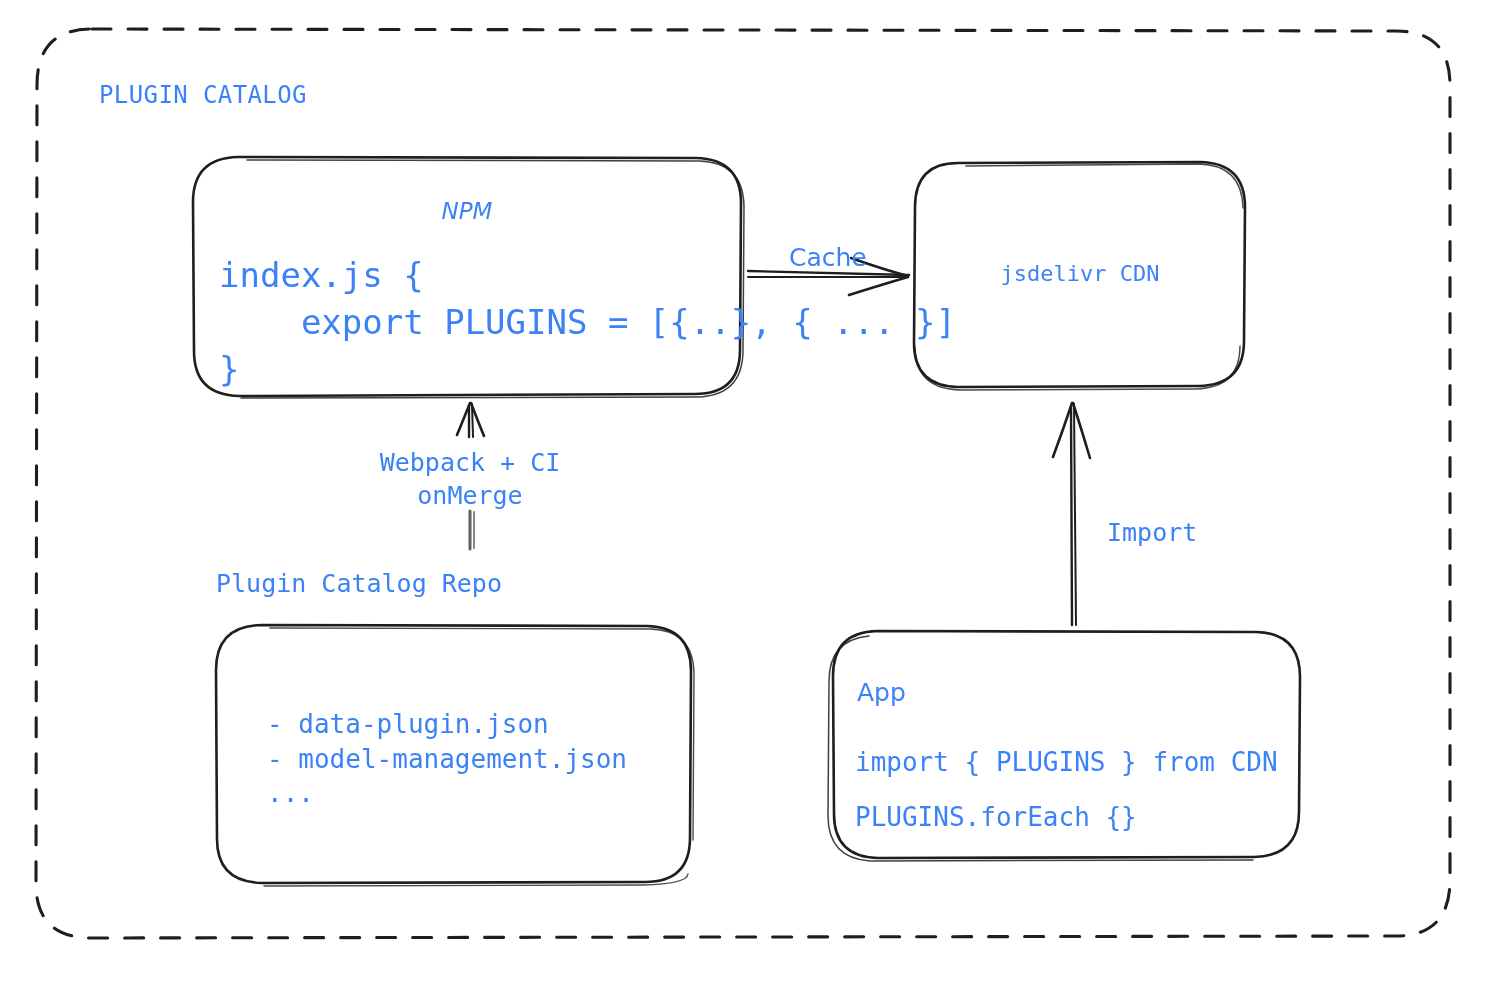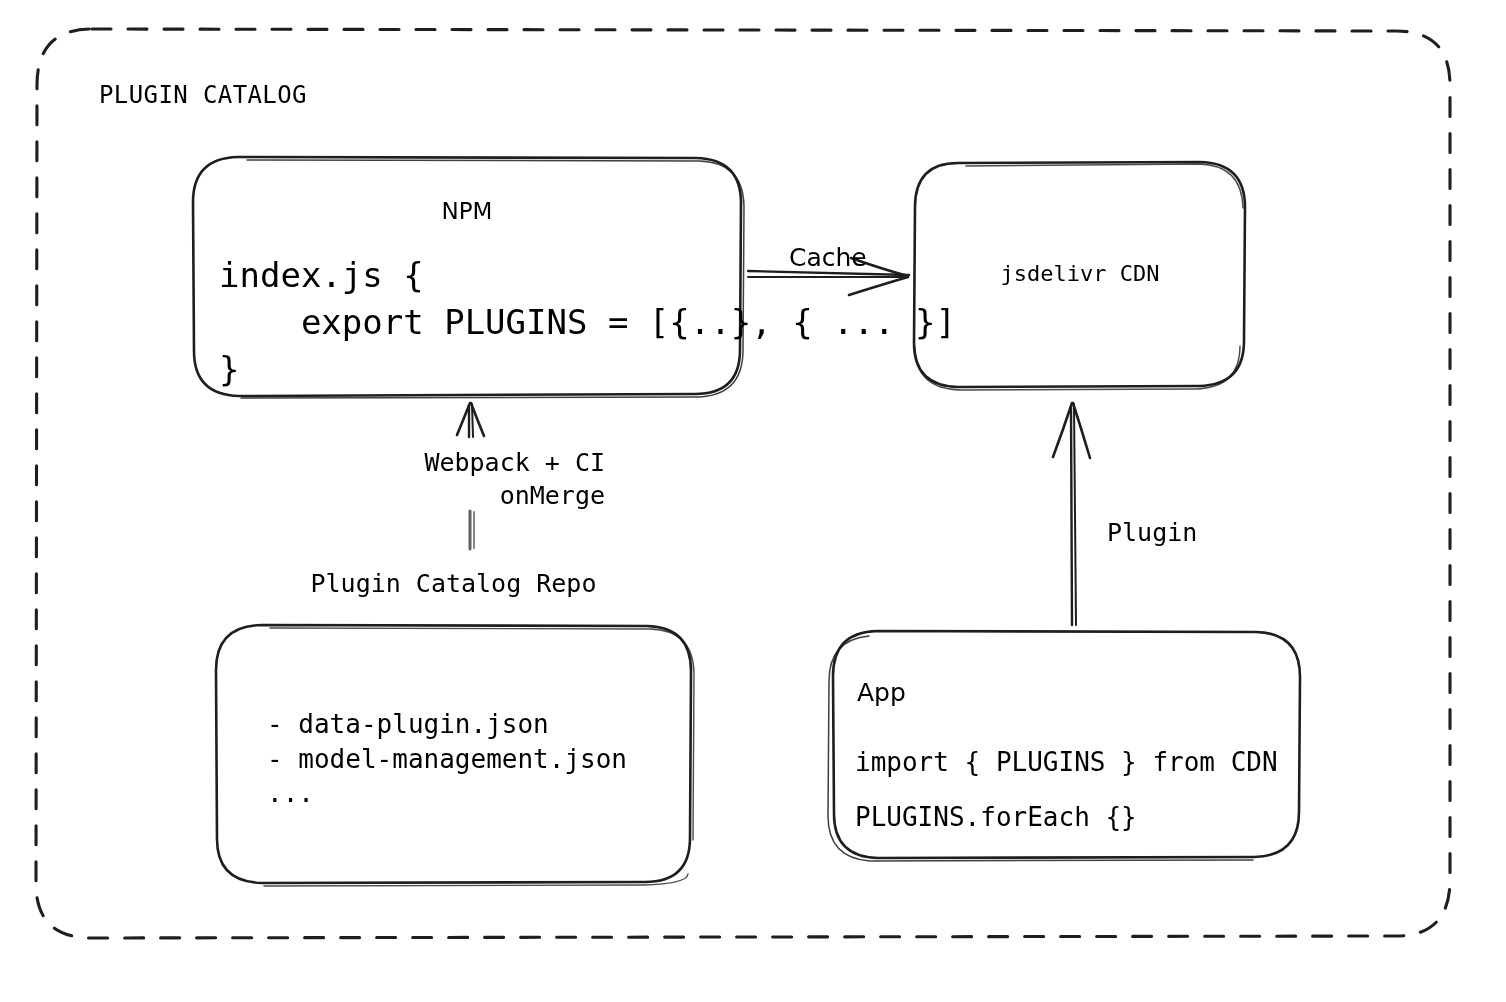--- a/index.html
+++ b/index.html
@@ -21,21 +21,21 @@
   #sketch {
     position: absolute;
     left: 0;
     top: 0;
     width: 1506px;
     height: 1002px;
     pointer-events: none;
   }
   .lbl {
     position: absolute;
-    color: #000000;
+    color: #3b82f6;
     white-space: pre;
     line-height: 1.32;
   }
   .mono {
     font-family: "DejaVu Sans Mono", "Liberation Mono", monospace;
   }
   .sans {
     font-family: "DejaVu Sans", "Liberation Sans", sans-serif;
   }
 
@@ -47,20 +47,21 @@
     letter-spacing: 0.4px;
   }
 
   
   #npm-title {
     left: 193px;
     top: 196px;
     width: 548px;
     text-align: center;
     font-size: 23px;
+    font-style: italic;
   }
   #npm-code {
     left: 219px;
     top: 252px;
     font-size: 34px;
     line-height: 1.38;
   }
 
   
   #cdn-title {
@@ -77,31 +78,31 @@
     top: 197px;
     font-size: 25px;
     margin-top: 44px;
   }
 
   
   #webpack-label {
     left: 335px;
     top: 446px;
     width: 270px;
-    text-align: right;
+    text-align: center;
     font-size: 25px;
     line-height: 1.32;
   }
 
   
   #repo-caption {
     left: 216px;
     top: 567px;
     width: 475px;
-    text-align: center;
+    text-align: left;
     font-size: 25px;
   }
   #repo-list {
     left: 219px;
     top: 707px;
     font-size: 26px;
     line-height: 1.33;
     margin-left: 48px;
   }
 
@@ -260,15 +261,15 @@
   <div class="lbl mono" id="repo-caption">Plugin Catalog Repo</div>
 
   <div class="lbl mono" id="repo-list">- data-plugin.json
 - model-management.json
 ...</div>
 
   <div class="lbl sans" id="app-title">App</div>
 
   <div class="lbl mono" id="app-code"><span>import { PLUGINS } from CDN</span><br><span>PLUGINS.forEach {}</span></div>
 
-  <div class="lbl mono" id="import-label">Plugin</div>
+  <div class="lbl mono" id="import-label">Import</div>
 
 </div>
 
 </body></html>

